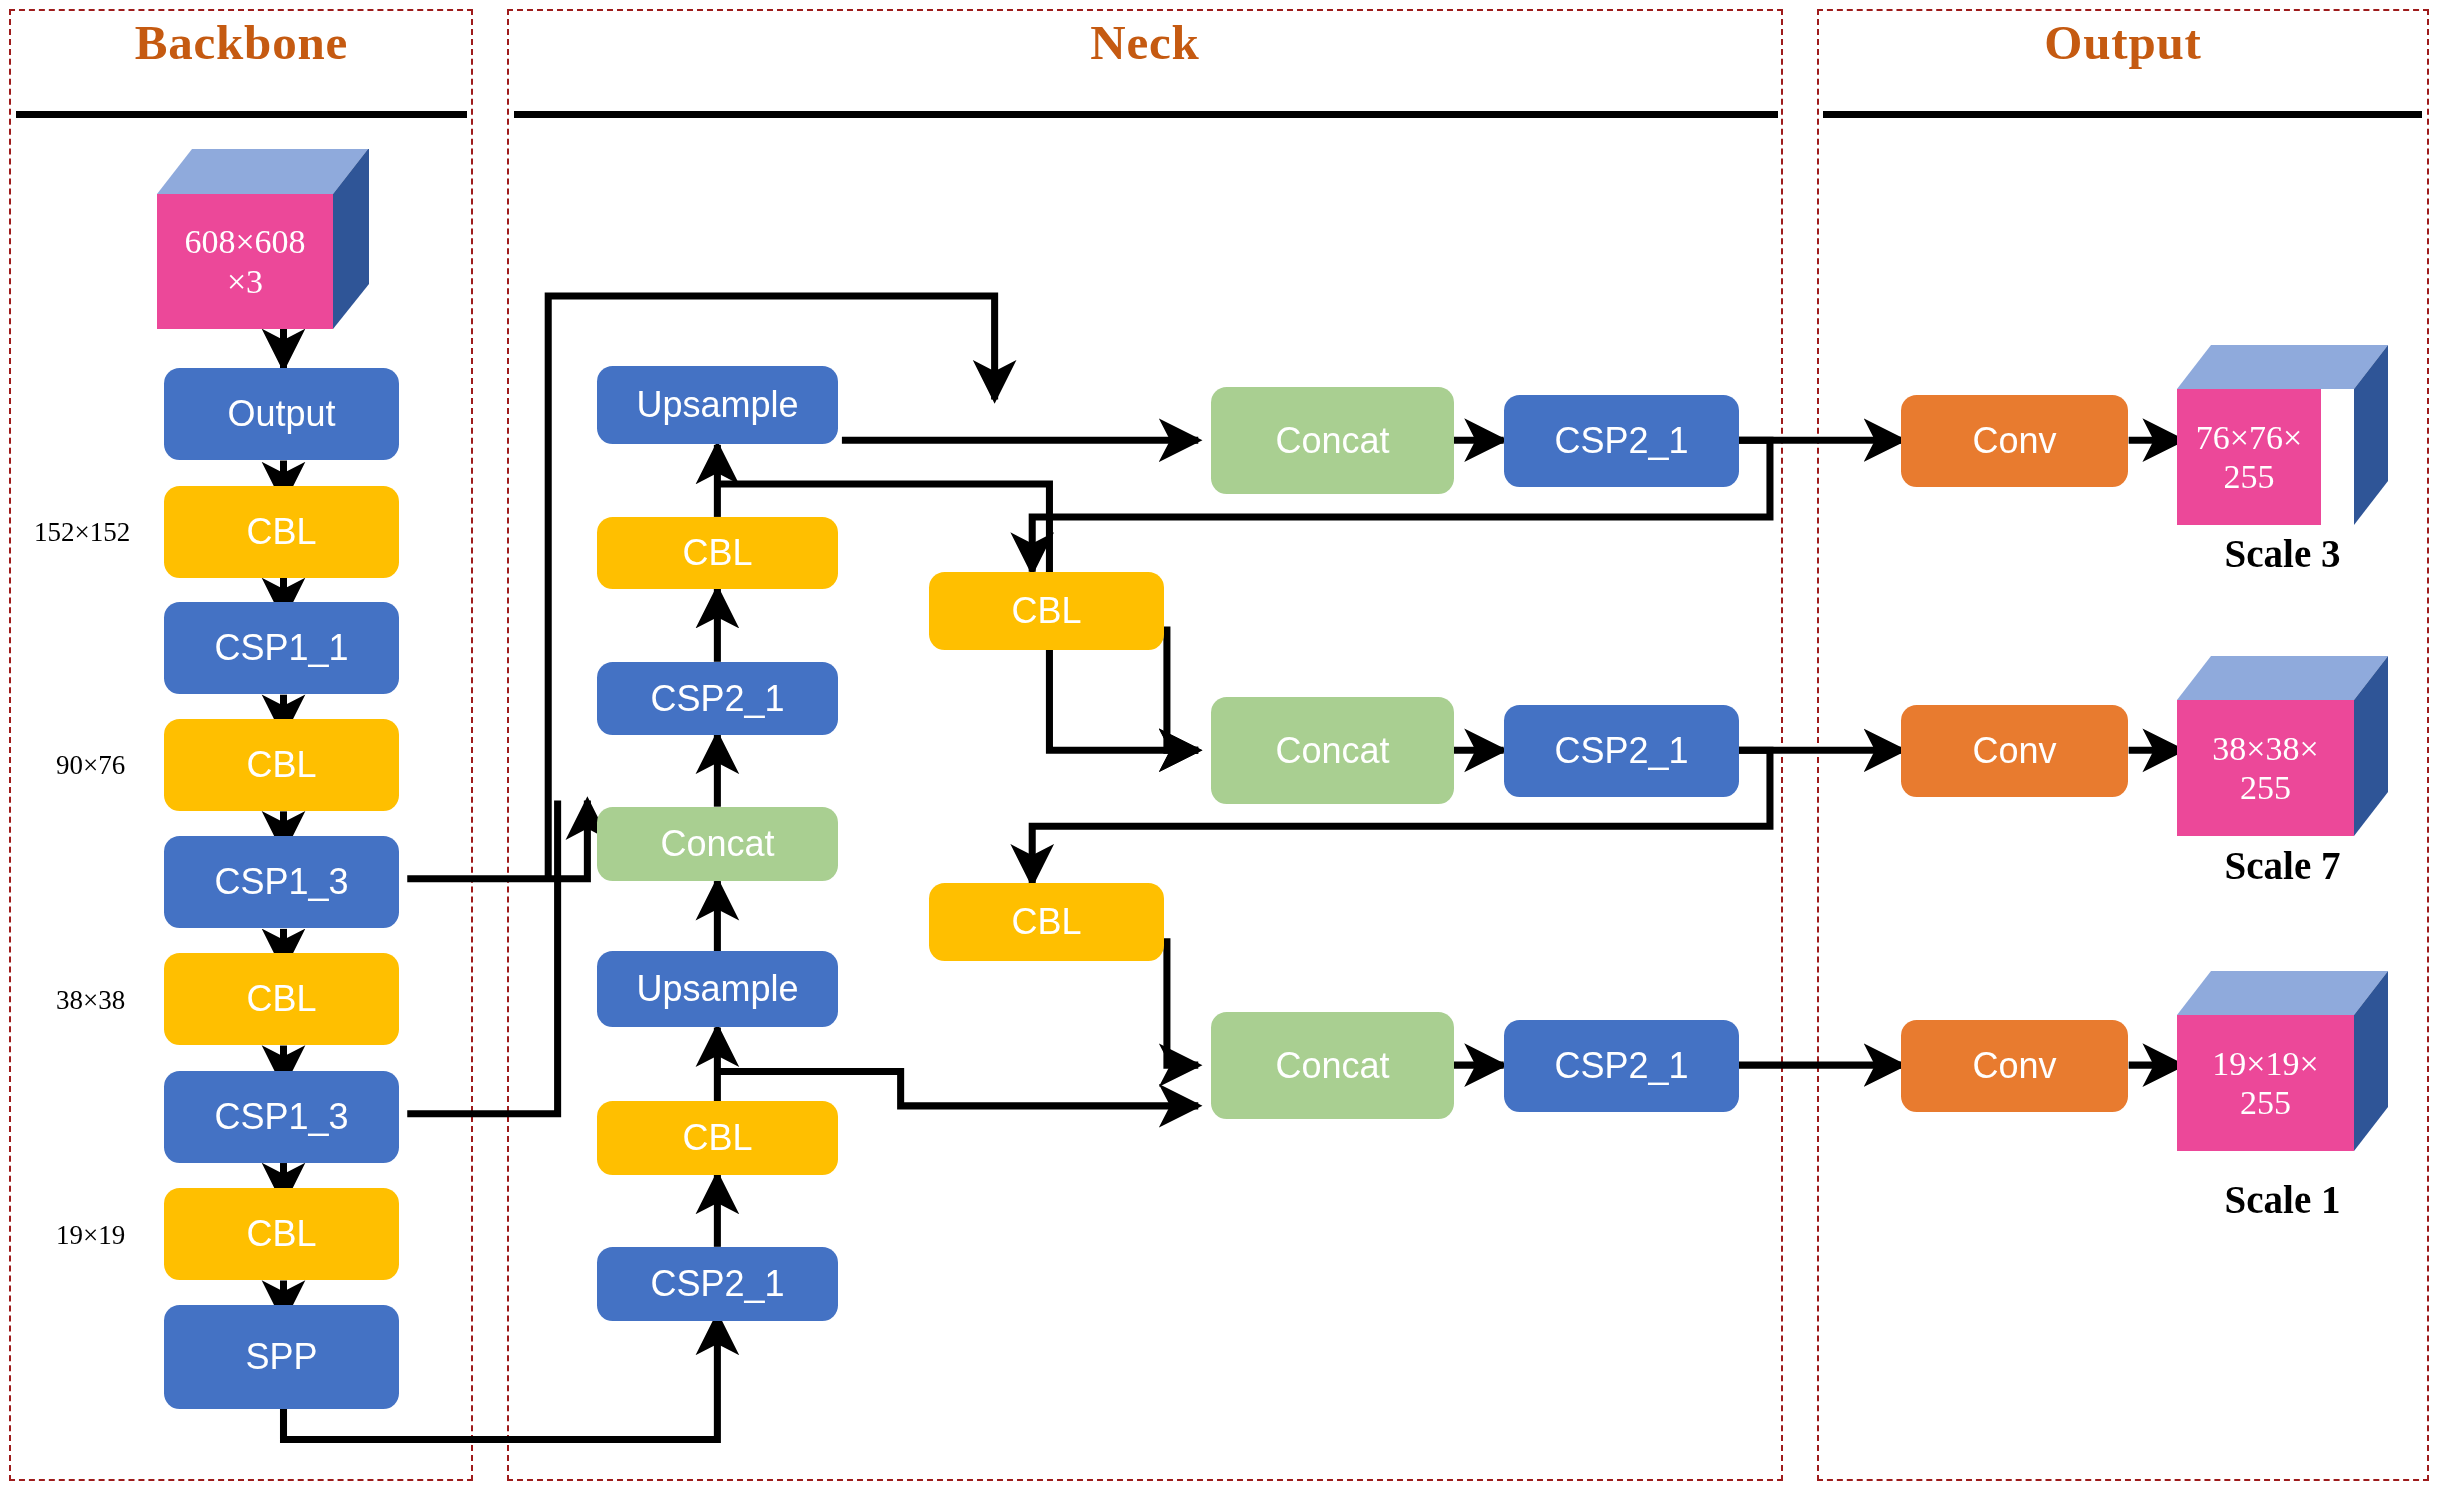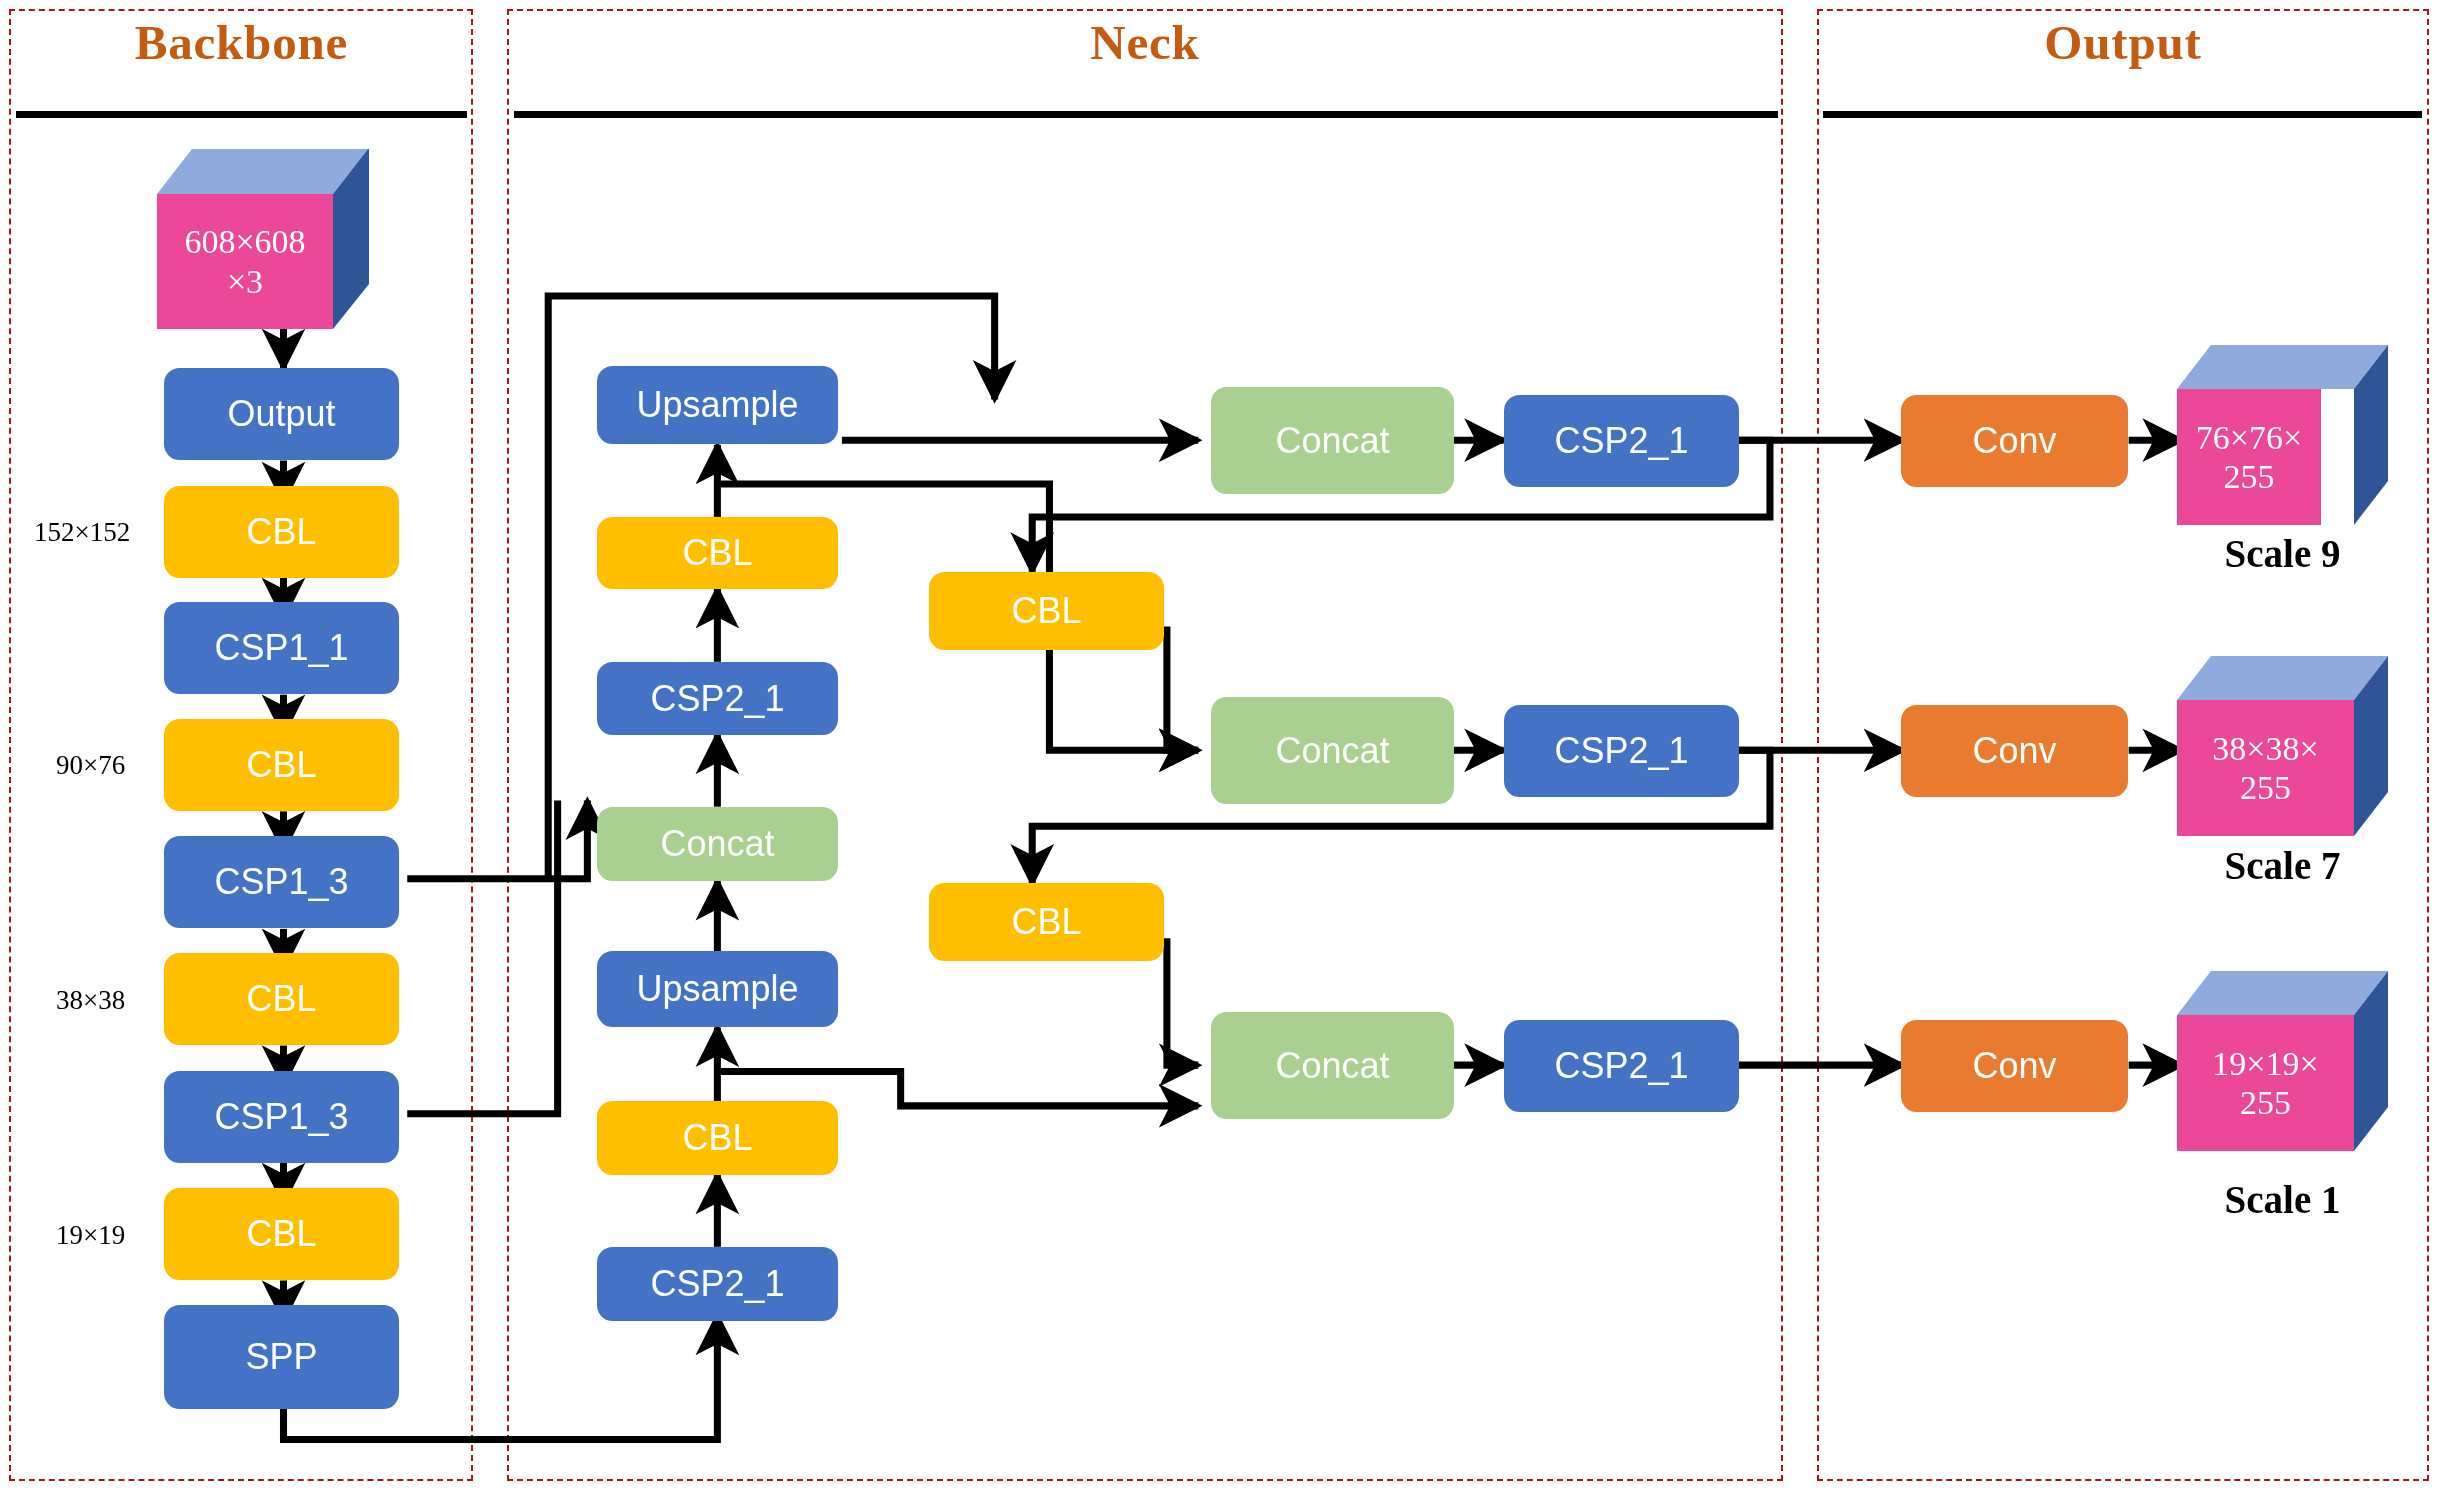--- a/index.html
+++ b/index.html
@@ -191,21 +191,21 @@
   <div class="cube" style="left:2177px; top:345px; width:235px; height:180px;">
     <div class="top" style="left:0px; top:0px; width:211px; height:44px;
                 clip-path:polygon(34px 0, 211px 0, 177px 44px, 0 44px);"></div>
     <div class="side" style="left:177px; top:0px; width:34px; height:180px;
                 clip-path:polygon(34px 0, 34px 0, 34px 136px, 0 180px, 0 44px);"></div>
     <div class="face" style="left:0px; top:44px; width:144px; height:136px;">
       <span>76×76×</span>
       <span>255</span>
     </div>
   </div>
-  <div class="cube-label" style="left:2177px; top:531px; width:211px;">Scale 9</div>
+  <div class="cube-label" style="left:2177px; top:531px; width:211px;">Scale 3</div>
 
   <div class="cube" style="left:2177px; top:656px; width:235px; height:140px;">
     <div class="top" style="left:0px; top:0px; width:211px; height:44px;
                 clip-path:polygon(34px 0, 211px 0, 177px 44px, 0 44px);"></div>
     <div class="side" style="left:177px; top:0px; width:34px; height:180px;
                 clip-path:polygon(34px 0, 34px 0, 34px 136px, 0 180px, 0 44px);"></div>
     <div class="face" style="left:0px; top:44px; width:177px; height:136px;">
       <span>38×38×</span>
       <span>255</span>
     </div>

